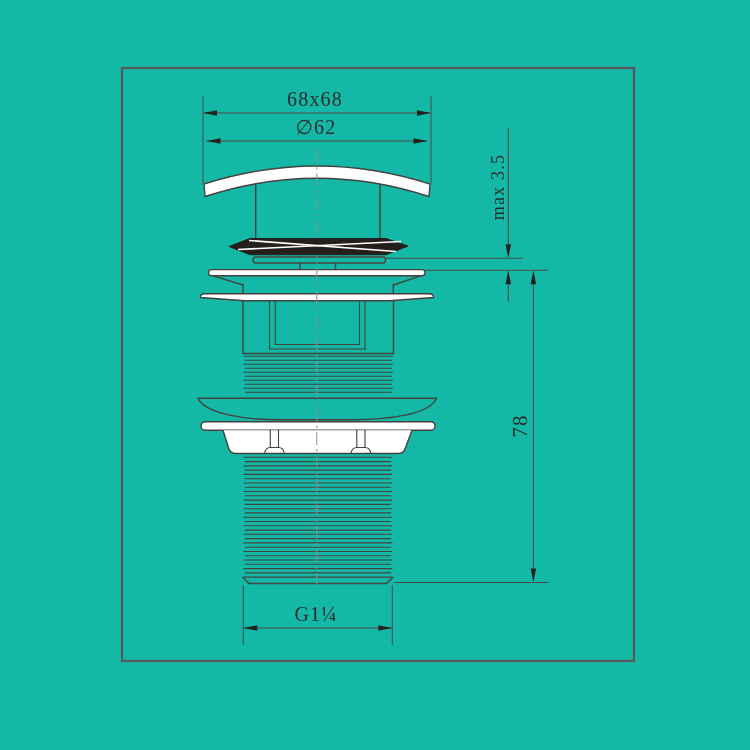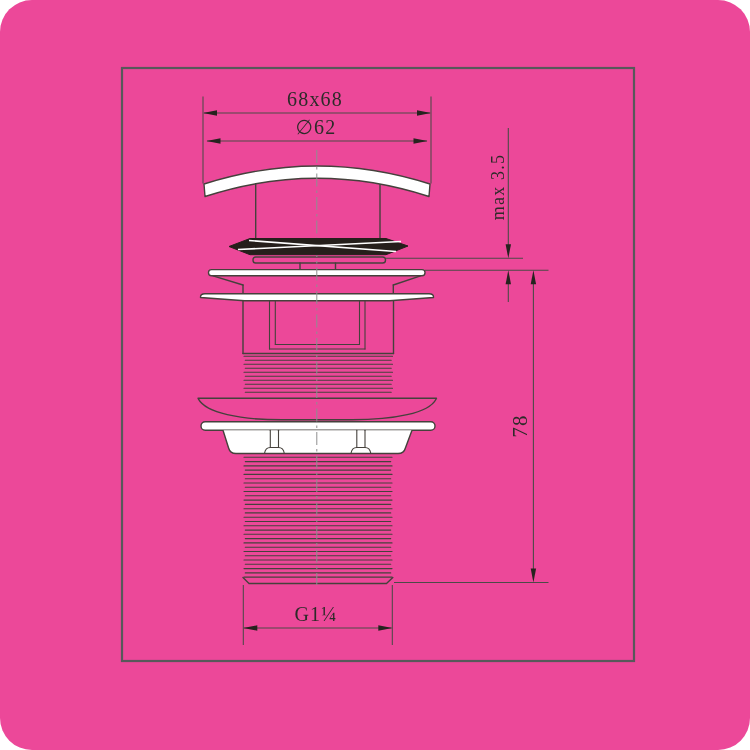--- a/index.html
+++ b/index.html
@@ -1,22 +1,21 @@
 <!DOCTYPE html>
 <html><head>
 <meta charset="utf-8">
 <style>
   html,body{margin:0;padding:0;background:#ffffff;}
   .canvas{
     position:relative;
     width:750px;height:750px;
-    background:#ec4899;
+    background:#14b8a6;
     font-family:"Liberation Serif","DejaVu Serif",serif;
     overflow:hidden;
-    border-radius:32px;
   }
   svg{display:block;}
   .part{stroke:#45413c;stroke-width:1.4;fill:none;stroke-linecap:round;stroke-linejoin:round;}
   .partfill{stroke:#45413c;stroke-width:1.4;fill:#ffffff;stroke-linejoin:round;}
   .thin{stroke:#45413c;stroke-width:1.1;fill:none;stroke-linecap:round;}
   .dimline{stroke:#4c4a47;stroke-width:1.1;fill:none;}
   .extline{stroke:#4c4a47;stroke-width:1.05;fill:none;}
   .arrow{fill:#26231f;stroke:none;}
   .dimtext{
     fill:#2d2b29;

